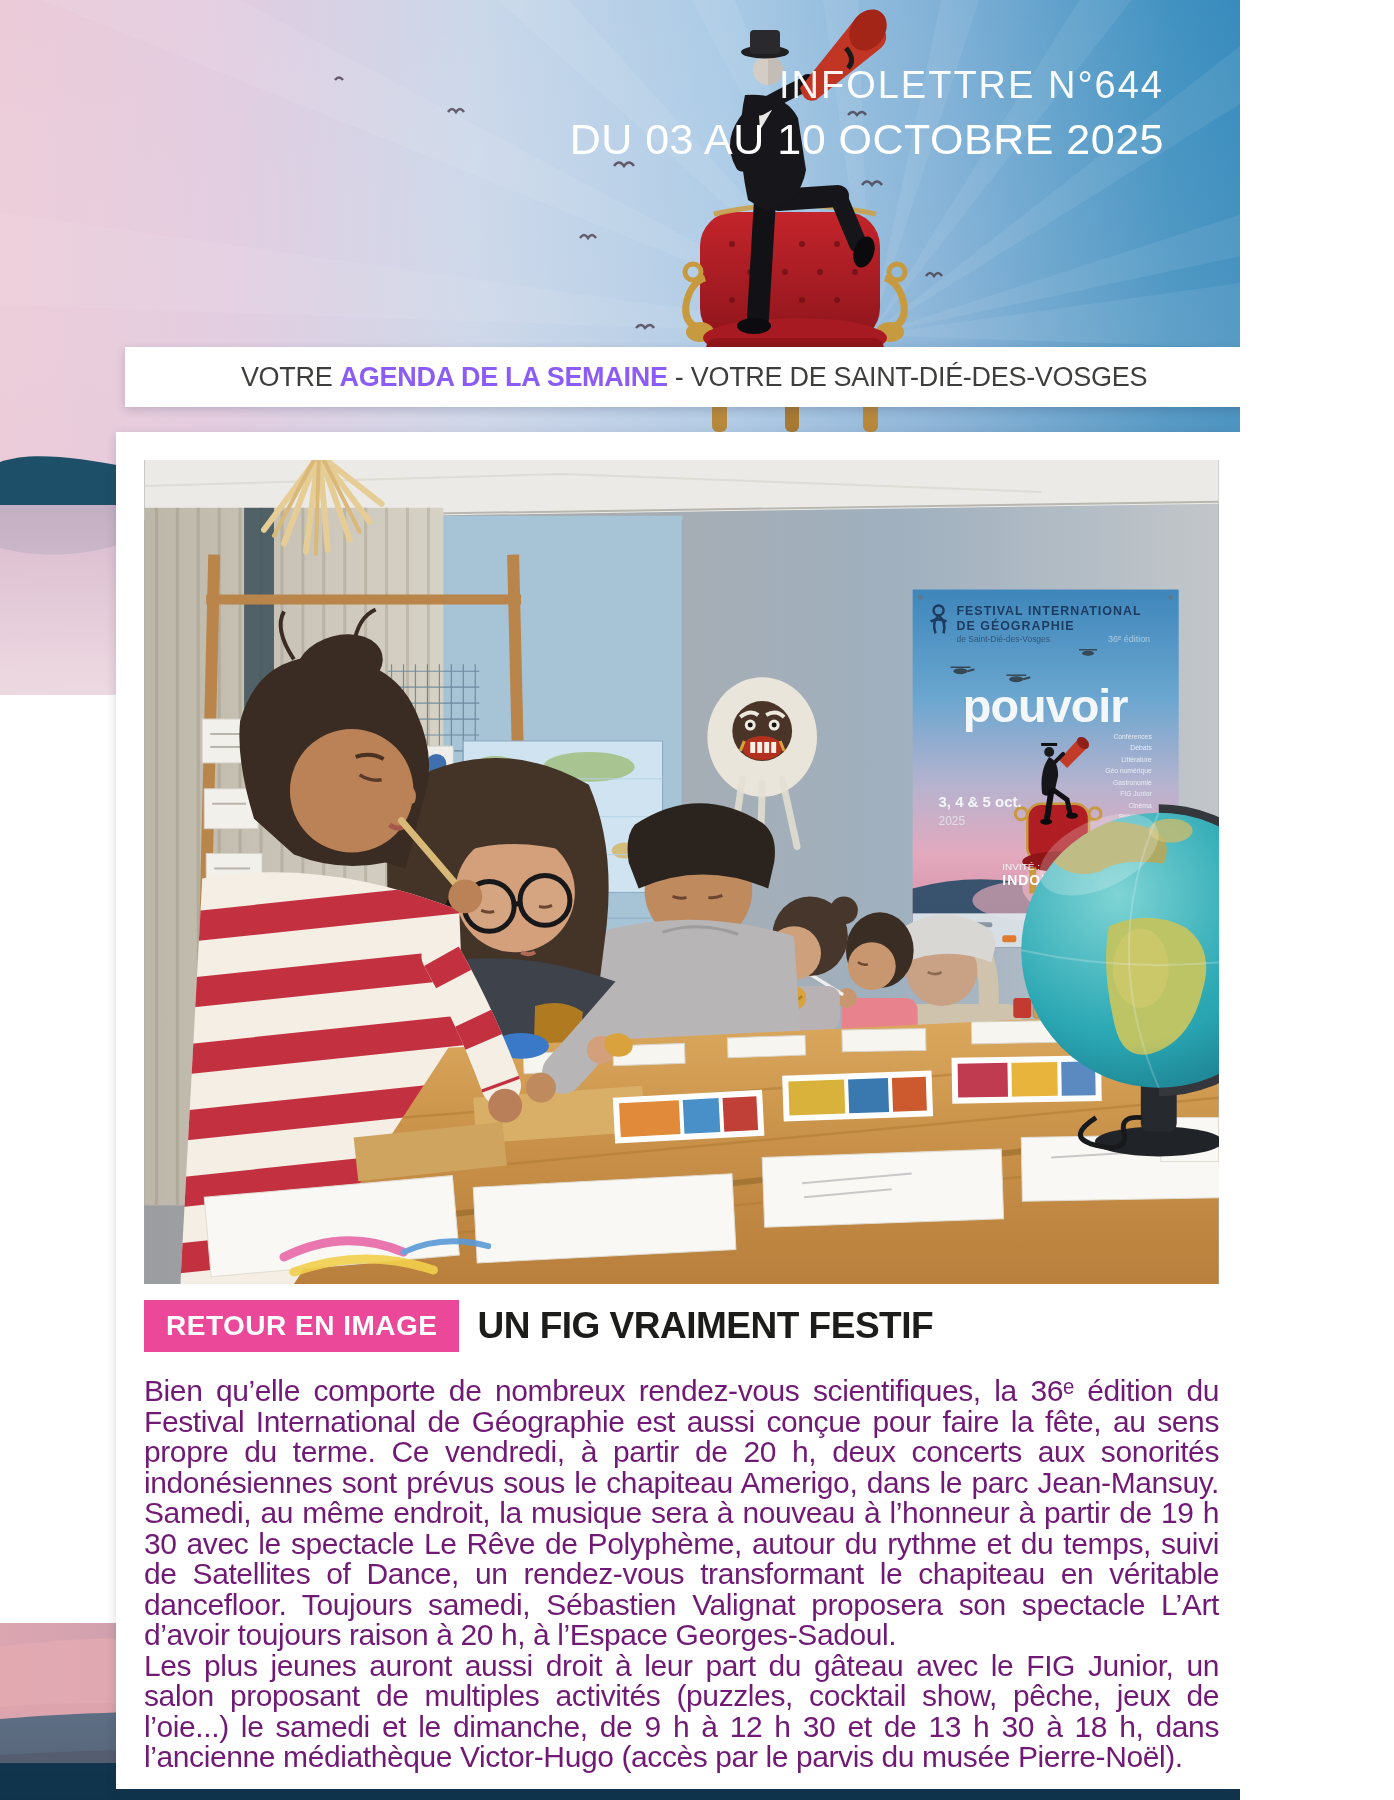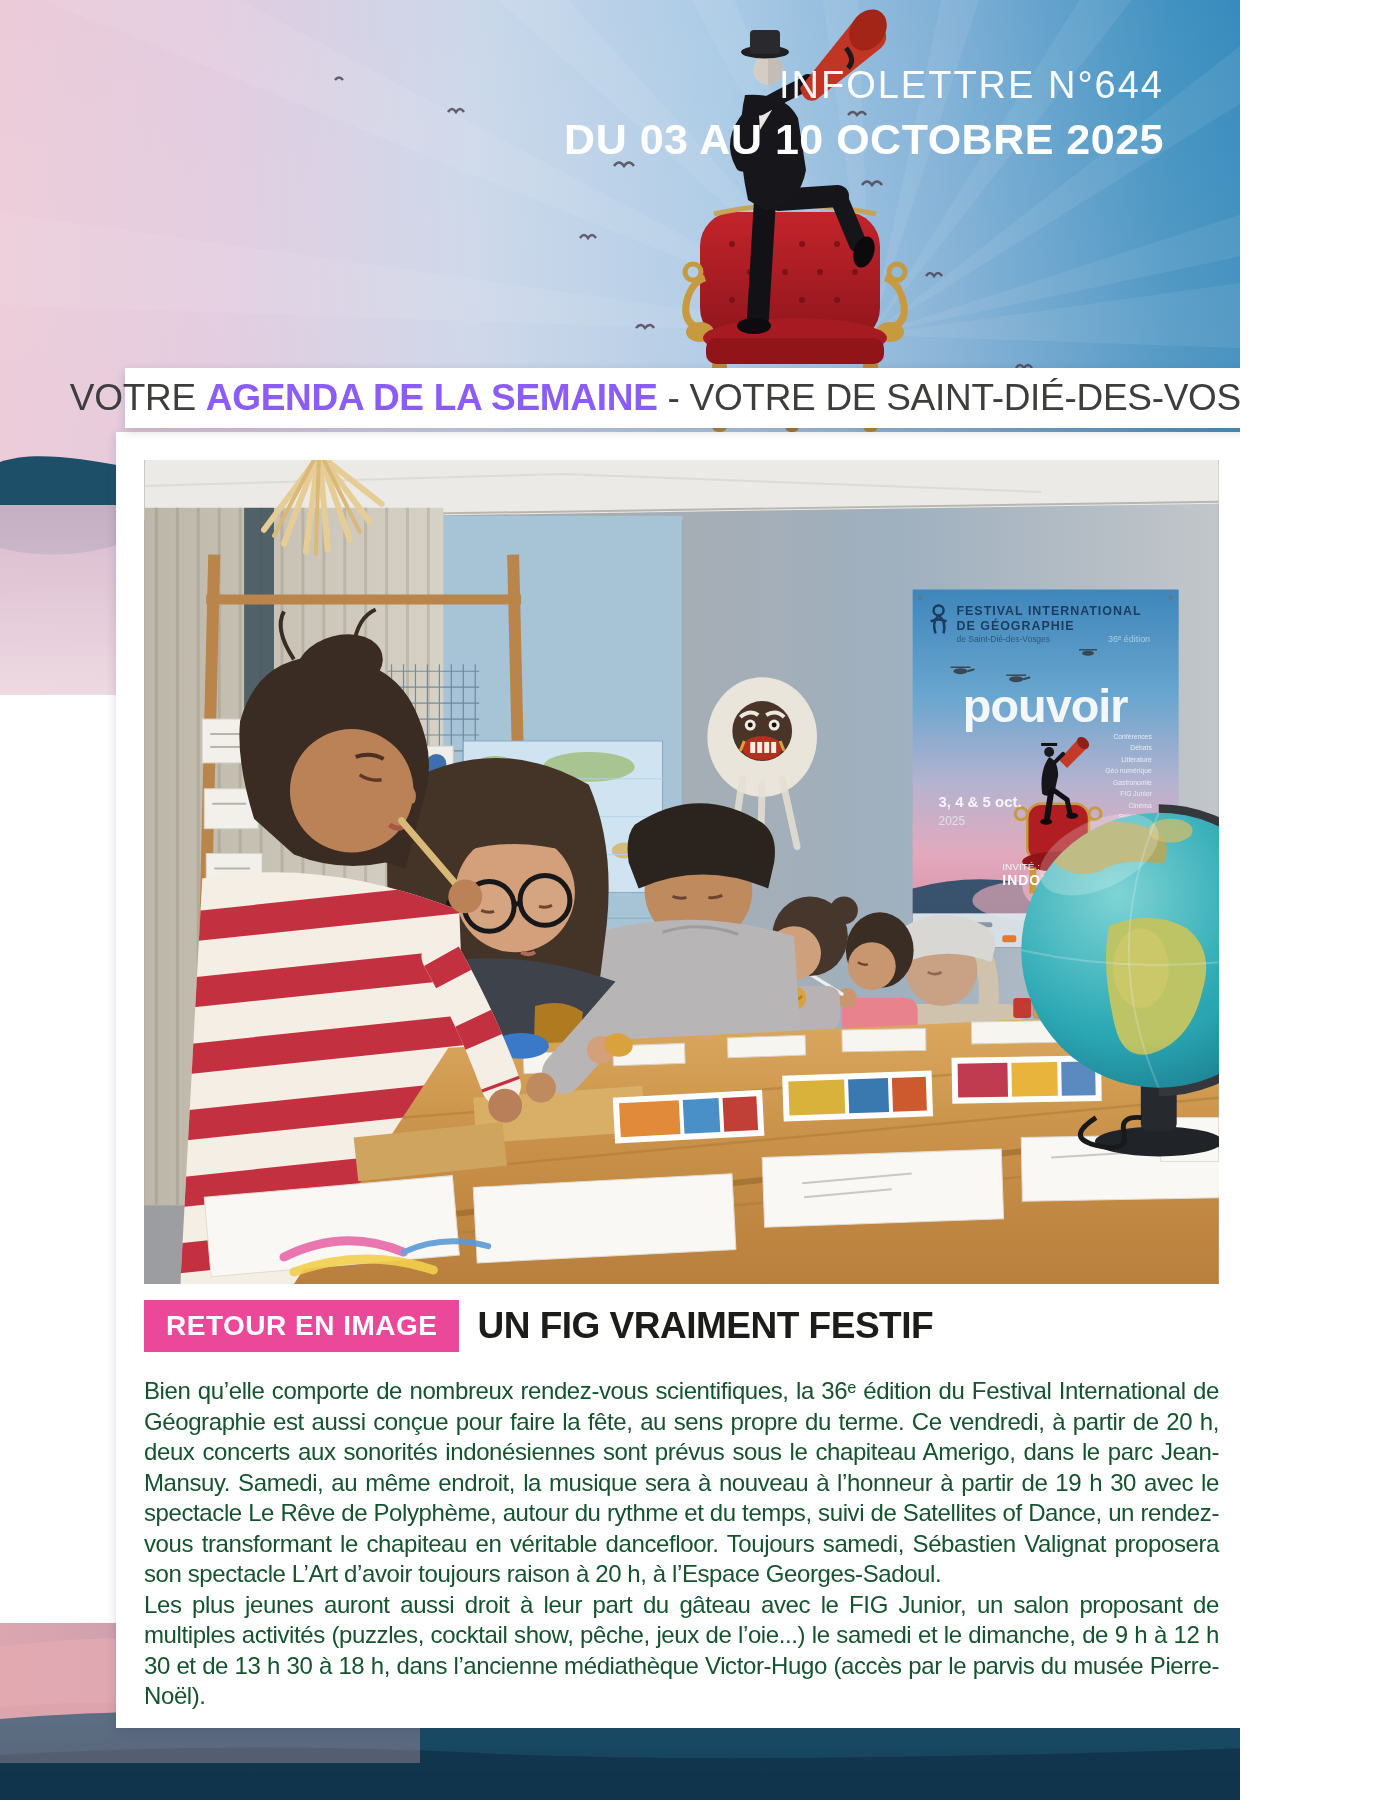--- a/index.html
+++ b/index.html
@@ -3,35 +3,35 @@
 <meta charset="utf-8">
 <style>
   html,body{margin:0;padding:0;background:#ffffff;}
   .page{position:relative;width:1240px;height:1800px;background:#ffffff;overflow:hidden;
         font-family:"Liberation Sans",sans-serif;}
   .bg-top,.bg-bottom{position:absolute;left:0;display:block;}
   .bg-top{top:0;}
   .bg-bottom{top:1623px;}
   .header-block{position:absolute;top:64px;right:76px;text-align:right;z-index:3;}
   .h-line1{font-size:38px;font-weight:300;letter-spacing:2px;color:rgba(255,255,255,.95);}
-  .h-line2{font-size:43px;font-weight:700;letter-spacing:.5px;color:#ffffff;margin-top:8px;}
+  .h-line2{font-size:43px;font-weight:400;letter-spacing:.5px;color:#ffffff;margin-top:8px;}
   .banner{position:absolute;left:125px;top:347px;width:1138px;height:60px;background:#ffffff;
           z-index:4;display:flex;align-items:center;justify-content:center;
-          font-size:37px;color:#3d3d3c;letter-spacing:-.3px;white-space:pre;
-          box-shadow:0 3px 9px rgba(40,45,80,.20);margin-top:21px;}
+          font-size:27px;color:#3d3d3c;letter-spacing:-.3px;white-space:pre;
+          box-shadow:0 3px 9px rgba(40,45,80,.20);}
   .banner .hl{color:#8b5cf6;font-weight:700;}
   .card{position:absolute;left:116px;top:432px;width:1075px;background:#ffffff;z-index:3;
         padding:28px 28px 16px 28px;box-shadow:0 3px 10px rgba(40,45,80,.18);}
   .photo{display:block;width:1075px;height:824px;background:#9aa0a6;}
   .tag-row{display:flex;align-items:center;gap:18px;margin-top:14px;height:56px;}
   .tag{background:#ec4899;color:#ffffff;font-weight:700;font-size:28px;letter-spacing:.5px;
        padding:10px 22px;white-space:nowrap;}
   .title{margin:0;font-size:37px;font-weight:800;color:#1c1c1a;letter-spacing:-.5px;}
-  .body-text{margin:22px 0 0 0;font-size:24px;line-height:30.5px;letter-spacing:-.4px;
-             color:#14532d;text-align:justify;}
+  .body-text{margin:22px 0 0 0;font-size:30px;line-height:30.5px;letter-spacing:-.4px;
+             color:#701a75;text-align:justify;}
   .body-text + .body-text{margin-top:0;}
   svg text{font-family:"Liberation Sans",sans-serif;}
 </style>
 </head>
 <body>
 
 <div class="page">
 
   <svg class="bg-top" width="1394" height="695" viewBox="0 0 1394 695">
     <defs>

